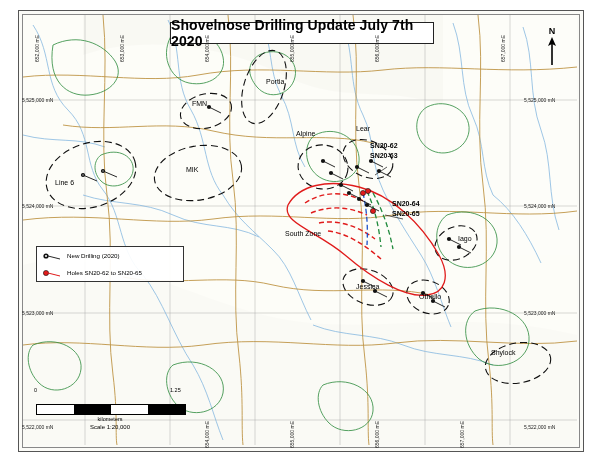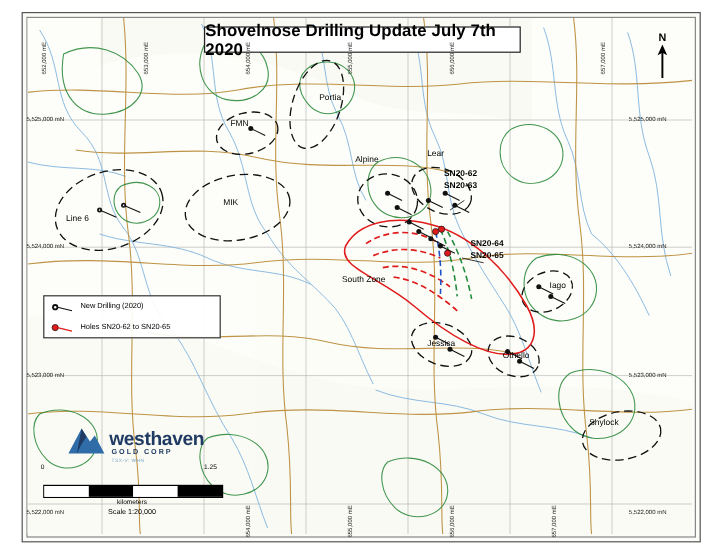--- a/index.html
+++ b/index.html
@@ -244,29 +244,20 @@
     </div>
     <div class="legend-row">
       <svg width="22" height="10" viewBox="0 0 22 10">
         <circle cx="5" cy="5" r="2.6" fill="#e01b1b" stroke="#111" stroke-width="0.6"></circle>
         <line x1="7" y1="5" x2="19" y2="8" stroke="#e01b1b" stroke-width="1"></line>
       </svg>
       <span class="lbl">Holes SN20-62 to SN20-65</span>
     </div>
   </div>
 
-  <div class="logo">
-    <svg width="34" height="30" viewBox="0 0 34 30" style="position:absolute;left:0;top:14px">
-      <polygon points="2,26 13,5 20,16 24,11 32,26" fill="#2f6ca8"></polygon>
-      <polygon points="9,26 13,5 17,12 13,18" fill="#1f3b63"></polygon>
-    </svg>
-    <div class="brand">westhaven</div>
-    <div class="brand2">GOLD CORP</div>
-    <div class="tag">TSX-V: WHN</div>
-  </div>
 
   <div class="scalebar">
     <div class="sb-ticks">
       <span style="left:-2px">0</span>
       <span style="left:134px">1.25</span>
     </div>
     <div class="sb-bar">
       <div class="sb-seg" style="background:#fff"></div>
       <div class="sb-seg" style="background:#000"></div>
       <div class="sb-seg" style="background:#fff"></div>

